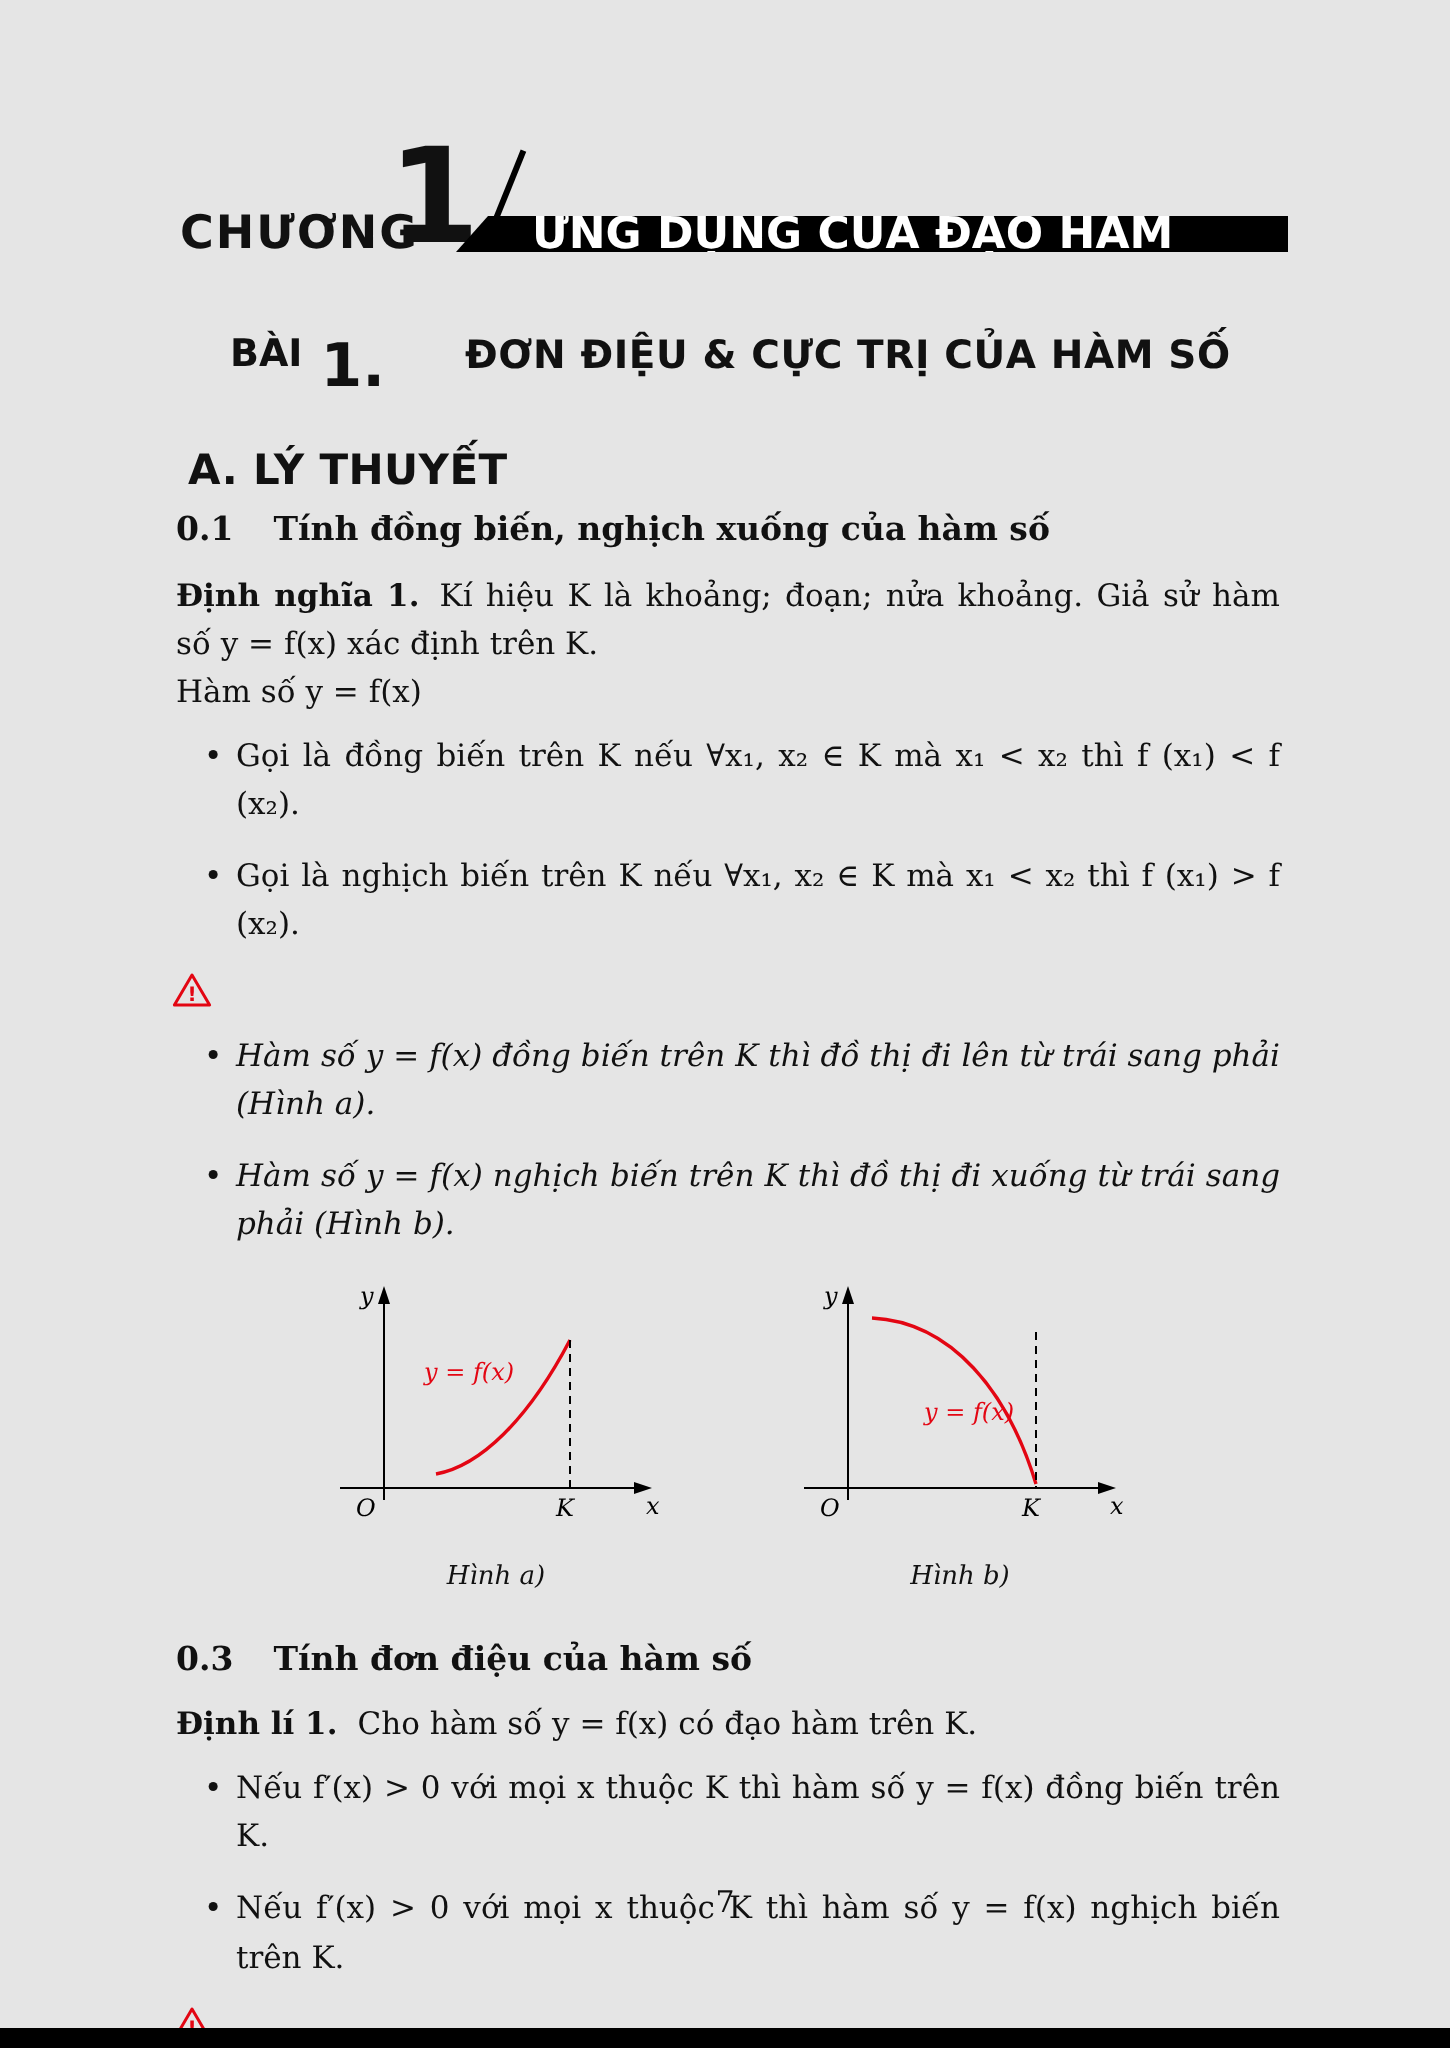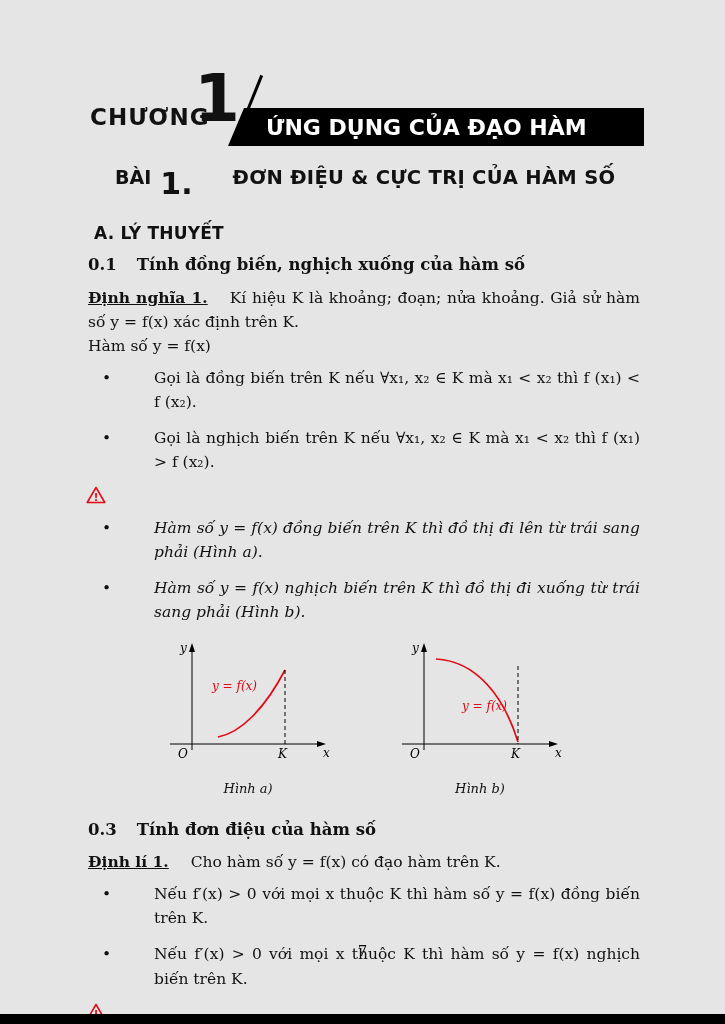--- a/index.html
+++ b/index.html
@@ -6,43 +6,43 @@
   html,body { background:#ffffff; }
   body { font-family:"DejaVu Serif", serif; color:#111; }
   .page { position:relative; width:725px; height:1024px; background:#e5e5e5; overflow:hidden; margin:0 auto; }
   .sans { font-family:"DejaVu Sans", sans-serif; }
 
   
   .chapter-header { position:absolute; left:0; top:0; width:100%; height:160px; }
   .chapter-label { position:absolute; left:90px; top:104px; font-size:23px; font-weight:bold; letter-spacing:1px; }
   .chapter-number { position:absolute; left:194px; top:66px; font-size:66px; font-weight:bold; line-height:1; }
   .chapter-slash { position:absolute; left:243px; top:72px; width:3px; height:46px; background:#000; transform:rotate(22deg); transform-origin:bottom center; }
-  .chapter-bar { position:absolute; left:228px; top:108px; width:416px; height:38px; background:#000;
+  .chapter-bar { position:absolute; left:228px; top:108px; width:416px; height:18px; background:#000;
                  clip-path:polygon(16px 0, 100% 0, 100% 100%, 0 100%);
                  display:flex; align-items:center; padding-left:38px; }
   .chapter-title { color:#fff; font-size:22px; font-weight:bold; white-space:nowrap; }
 
   
   .lesson-line { position:absolute; left:115px; top:166px; display:flex; align-items:flex-start; }
   .lesson-label { font-size:19px; font-weight:bold; }
   .lesson-number { font-size:30px; font-weight:bold; margin-left:9px; }
   .lesson-title { font-size:19.5px; font-weight:bold; margin-left:40px; letter-spacing:.3px; white-space:nowrap; }
 
-  .section-a { position:absolute; left:94px; top:223px; font-size:17px; font-weight:bold; letter-spacing:.2px; }
+  .section-a { position:absolute; left:94px; top:223px; font-size:21px; font-weight:bold; letter-spacing:.2px; }
 
   
   .content { position:absolute; left:88px; top:252px; width:552px; font-size:15.5px; line-height:1.55; }
   .sub-heading { font-size:16.5px; font-weight:bold; margin-bottom:8px; }
   .sub-heading .sub-num { margin-right:20px; }
   .para { text-align:justify; }
-  .lead-label { font-weight:bold; margin-right:22px;text-decoration:underline; }
+  .lead-label { font-weight:bold; margin-right:10px; }
   .bullets { list-style:none; margin:8px 0 8px 0; }
   .bullets li { display:flex; margin-bottom:12px; }
   .bullets .dot { width:16px; flex:0 0 16px; margin-left:14px; }
-  .bullets .btxt { flex:1; text-align:justify;margin-left:36px; }
+  .bullets .btxt { flex:1; text-align:justify; }
   .it { font-style:italic; }
   .warning-row { margin:2px 0 8px -2px; height:22px; }
 
   
   .figures { display:flex; justify-content:center; gap:52px; margin:4px 0 18px 0; }
   .graph { display:flex; flex-direction:column; align-items:center; }
   .graph figcaption { margin-top:8px; font-size:13px; }
   .math-label { font-family:"DejaVu Serif", serif; font-style:italic; font-size:12px; fill:#000; }
   .math-label.red { fill:#e30613; }
 

